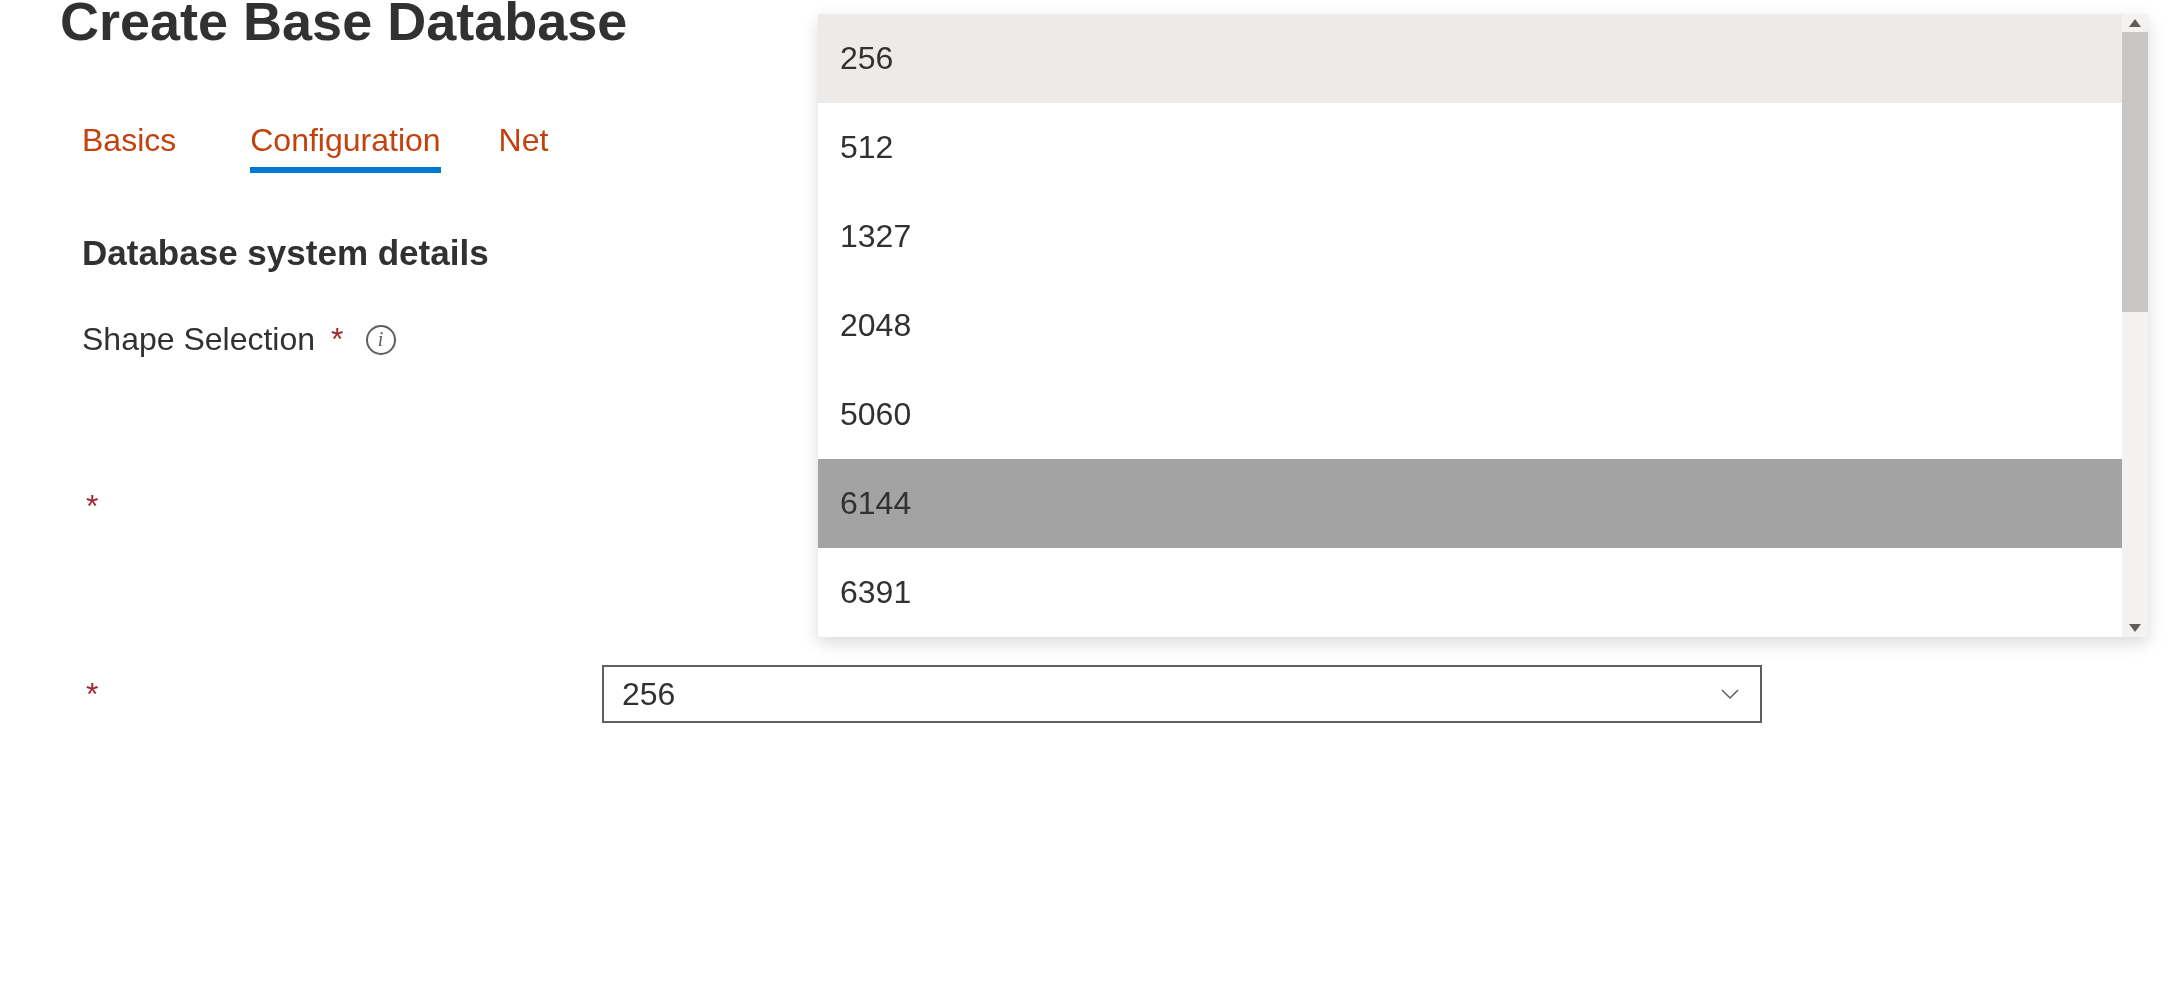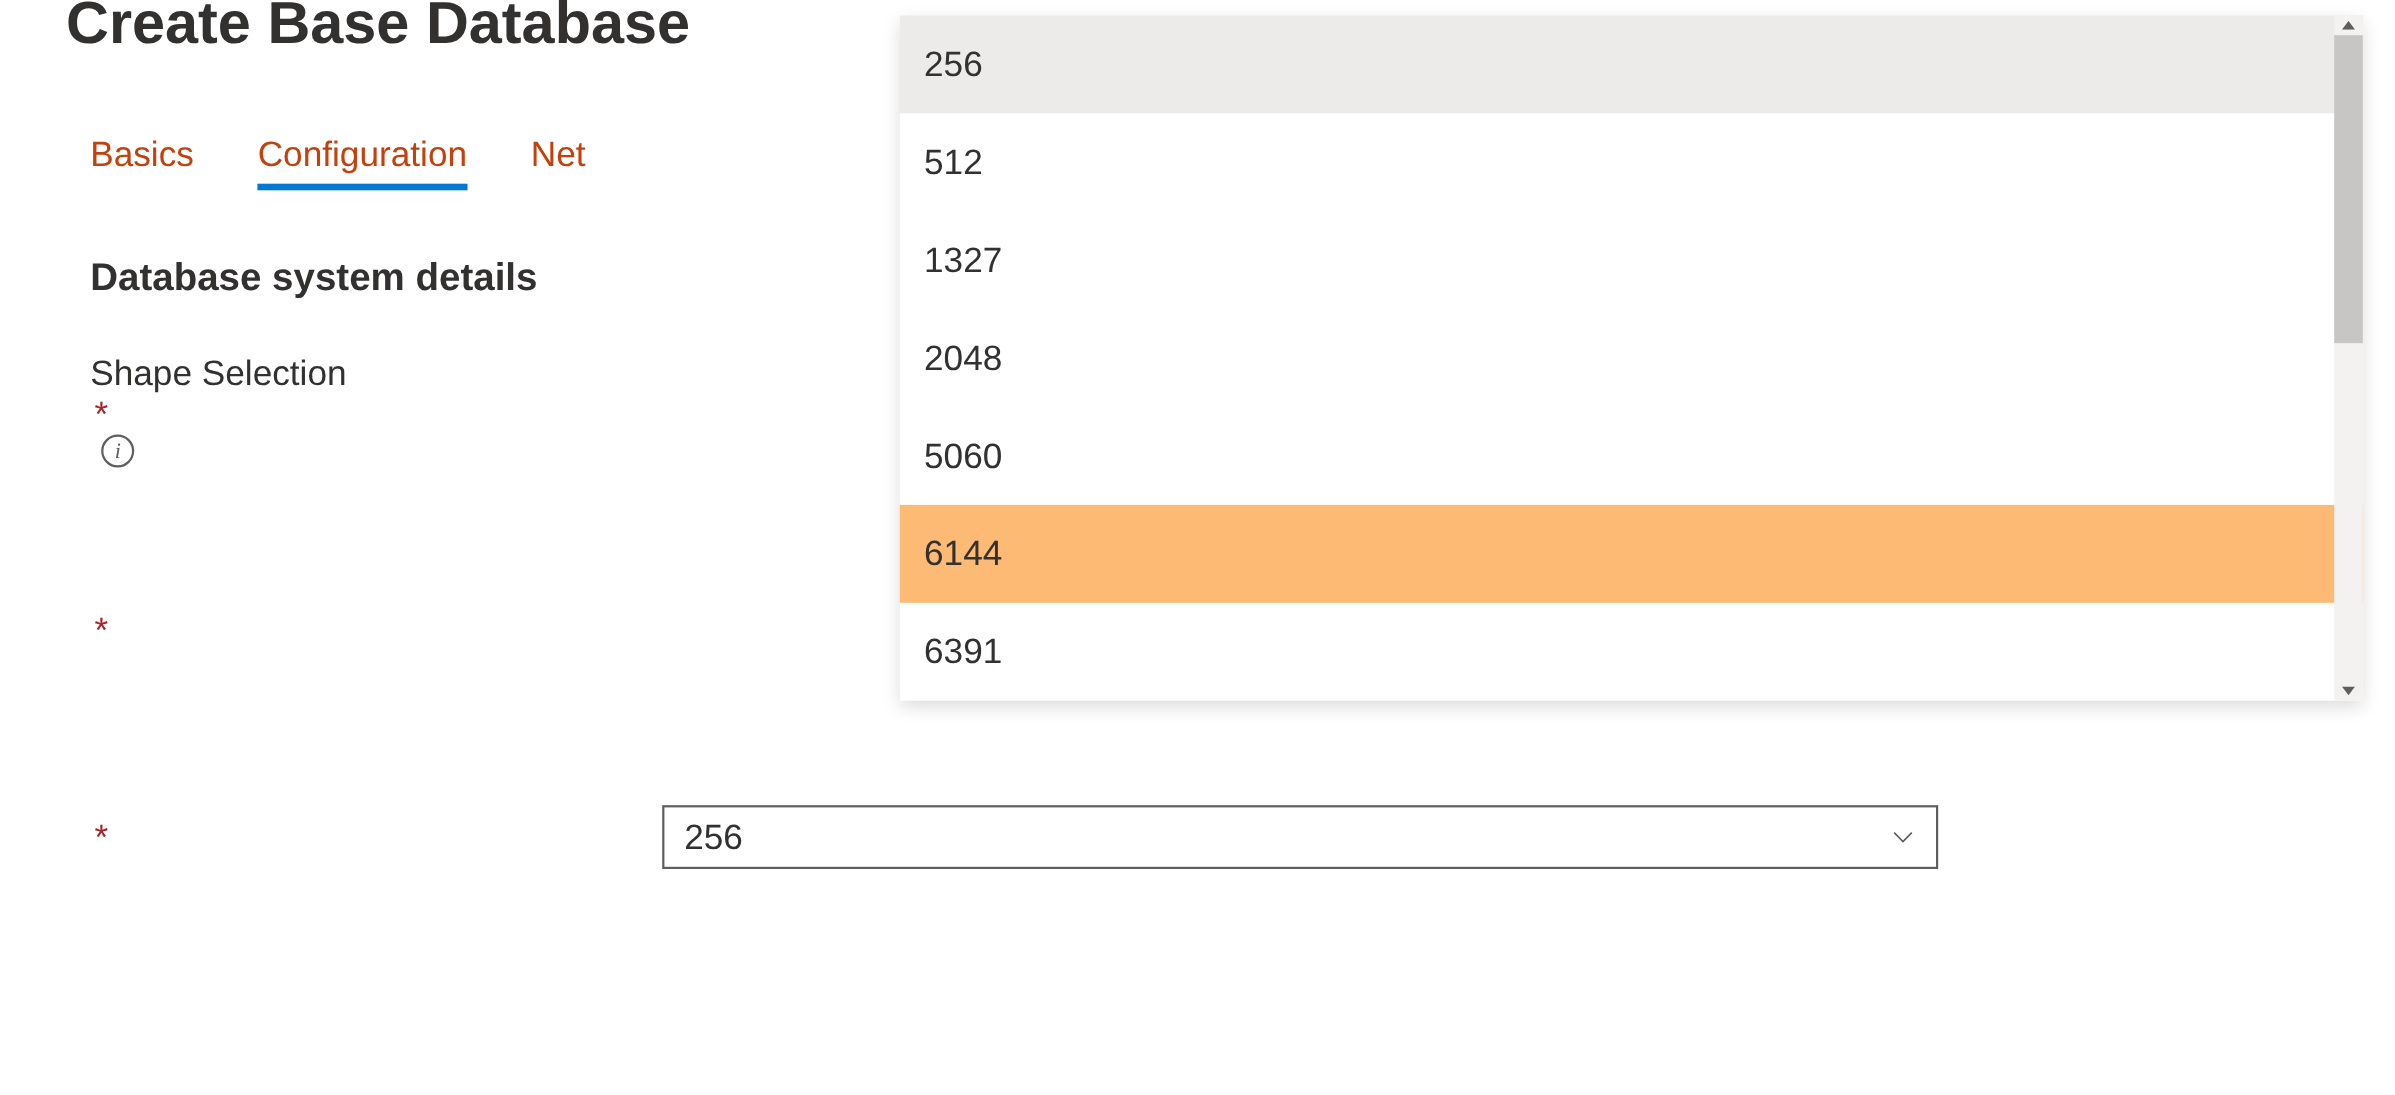--- a/index.html
+++ b/index.html
@@ -33,41 +33,41 @@
       font-size: 32px;
       color: #c2410c;
       padding-bottom: 10px;
       cursor: pointer;
       font-weight: 400;
     }
     .tab.active {
       font-weight: 400;
       border-bottom: 6px solid #0078d4;
       padding-bottom: 8px;
+      margin-left: 16px;
     }
     .section-heading {
       font-size: 35px;
       font-weight: 600;
       color: #323130;
       padding: 60px 0 0 82px;
     }
     .form-group {
       display: flex;
       align-items: flex-start;
       padding: 0 0 0 82px;
       margin-top: 48px;
     }
     .form-label {
       font-size: 32px;
       color: #323130;
       display: flex;
-      align-items: flex-start;
-      gap: 0;
+      align-items: center;
+      gap: 12px;
       min-width: 520px;
-      flex-direction: column;
     }
     .required {
       color: #a4262c;
       font-size: 32px;
       margin-left: 4px;
     }
     .info-icon {
       display: inline-flex;
       align-items: center;
       justify-content: center;
@@ -120,21 +120,21 @@
     .dropdown-option {
       padding: 26px 22px;
       font-size: 32px;
       color: #323130;
       cursor: pointer;
     }
     .dropdown-option.selected {
       background: #edebe9;
     }
     .dropdown-option.hover {
-      background: #fdba74;
+      background: #a3a3a3;
     }
     .scrollbar-track {
       position: absolute;
       right: 0;
       top: 0;
       width: 26px;
       height: 100%;
       background: #f3f2f1;
     }
     .scrollbar-arrow {

